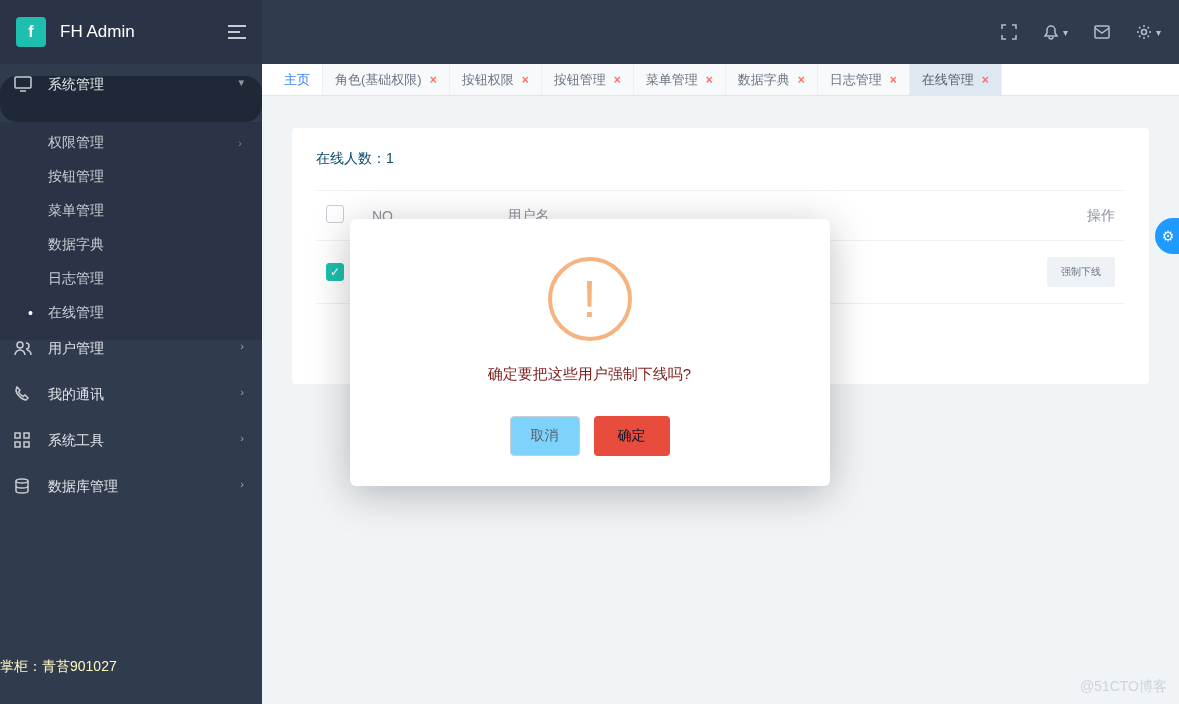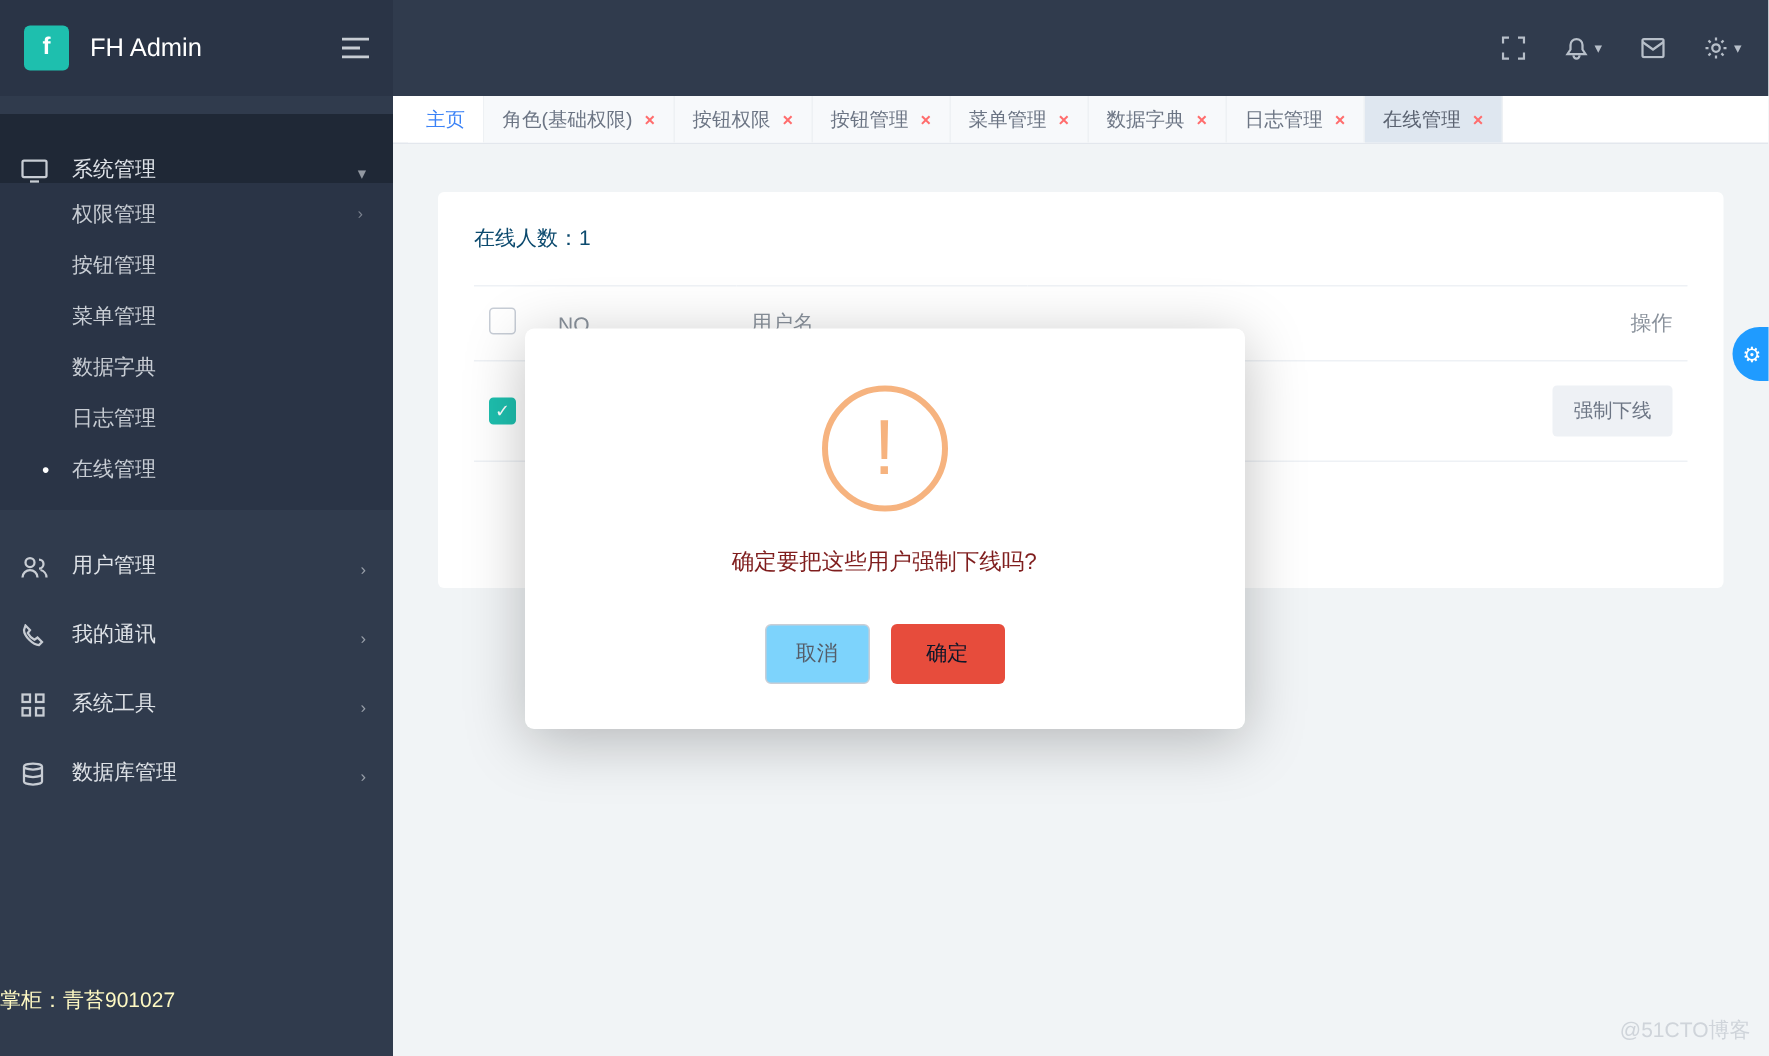--- a/index.html
+++ b/index.html
@@ -4,21 +4,21 @@
 <style>
 * { margin:0; padding:0; box-sizing:border-box; font-family:"Microsoft YaHei",Arial,sans-serif; }
 body { width:1179px; height:704px; overflow:hidden; background:#f1f4f6; position:relative; }
 .app { display:flex; height:100%; }
 .sidebar { width:262px; background:#303b4d; color:#c8cdd4; display:flex; flex-direction:column; }
 .brand-row { height:64px; display:flex; align-items:center; padding:0 16px; background:#2a3446; }
 .logo { width:30px; height:30px; background:#1ebfae; border-radius:4px; display:flex; align-items:center; justify-content:center; color:#fff; font-weight:bold; margin-right:14px; }
 .brand-title { color:#fff; font-size:17px; }
 .brand-toggle { margin-left:auto; color:#c8cdd4; }
 .nav { flex:1; padding-top:12px; overflow:auto; }
-.nav-item { display:flex; align-items:flex-end; height:46px; padding:0 18px 0 14px; cursor:pointer; font-size:14px; color:#dfe3e8; }
+.nav-item { display:flex; align-items:flex-start; height:46px; padding:0 18px 0 14px; cursor:pointer; font-size:14px; color:#dfe3e8;border-radius:17px; }
 .nav-item.section-open { background:#1f2836; }
 .nav-item .ni-icon { width:24px; text-align:center; margin-right:10px; }
 .nav-item .chev { margin-left:auto; opacity:.6; font-size:11px; }
 .sub { background:#2a3446; padding:4px 0 10px; }
 .sub-item { display:flex; align-items:center; height:34px; padding-left:48px; padding-right:20px; font-size:14px; color:#c8cdd4; cursor:pointer; position:relative; }
 .sub-item.active::before { content:"•"; position:absolute; left:28px; color:#fff; }
 .sub-item .chev { margin-left:auto; opacity:.5; font-size:11px; }
 .footer-note { color:#fef9c3; font-size:14px; padding:0 0 28px; }
 .main { flex:1; display:flex; flex-direction:column; background:#f1f4f6; position:relative; }
 .topbar { height:64px; background:#303b4d; display:flex; align-items:center; justify-content:flex-end; padding:0 18px; gap:26px; color:#b7bfc9; }
@@ -31,21 +31,21 @@
 .content-wrap { padding:32px 30px; }
 .card { background:#fff; border-radius:4px; padding:22px 24px 32px; }
 .card-head { font-size:14px; color:#0c4a6e; margin-bottom:22px; }
 .tbl { width:100%; border-collapse:collapse; }
 .tbl th { text-align:left; font-weight:500; color:#8a929c; font-size:14px; padding:14px 10px; border-top:1px solid #eef1f5; border-bottom:1px solid #eef1f5; }
 .tbl th:last-child, .tbl td:last-child { text-align:right; }
 .tbl td { padding:16px 10px; font-size:14px; color:#666d78; border-bottom:1px solid #eef1f5; }
 .cb-cell { width:46px; }
 .cb { width:18px; height:18px; border:1px solid #c7cdd6; border-radius:3px; display:inline-flex; align-items:center; justify-content:center; cursor:pointer; }
 .cb.checked { background:#1ebfae; border-color:#1ebfae; color:#fff; font-size:12px; }
-.btn-gray { display:inline-block; background:#eef1f5; color:#6c7584; padding:8px 14px; border-radius:3px; font-size:13px; border:none; cursor:pointer;margin-left:40px; }
+.btn-gray { display:inline-block; background:#eef1f5; color:#6c7584; padding:8px 14px; border-radius:3px; font-size:10px; border:none; cursor:pointer;margin-left:40px; }
 .bulk-row { margin-top:18px; }
 .overlay { position:absolute; inset:0; display:flex; align-items:center; justify-content:center; }
 .modal { width:480px; background:#fff; border-radius:6px; box-shadow:0 8px 40px rgba(0,0,0,.25); display:flex; flex-direction:column; align-items:center; padding:38px 30px 30px; }
 .warn-circle { width:84px; height:84px; border:4px solid #f6b37f; border-radius:50%; display:flex; align-items:center; justify-content:center; margin-bottom:24px; }
 .warn-circle span { color:#f6b37f; font-size:52px; font-weight:300; }
 .modal-msg { color:#7f1d1d; font-size:15px; margin-bottom:32px; text-align:center; }
 .modal-actions { display:flex; gap:14px; }
 .btn-cancel { background:#7dd3fc; border:1px solid #c9ced6; color:#555d68; padding:10px 20px; border-radius:4px; font-size:14px; cursor:pointer; }
 .btn-ok { background:#e74c3c; color:#0f172a; border:none; padding:10px 24px; border-radius:4px; font-size:14px; cursor:pointer; }
 .side-gear { position:absolute; right:-2px; top:218px; width:26px; height:36px; background:#1f9bff; border-top-left-radius:18px; border-bottom-left-radius:18px; display:flex; align-items:center; justify-content:center; color:#fff; font-size:14px; }

